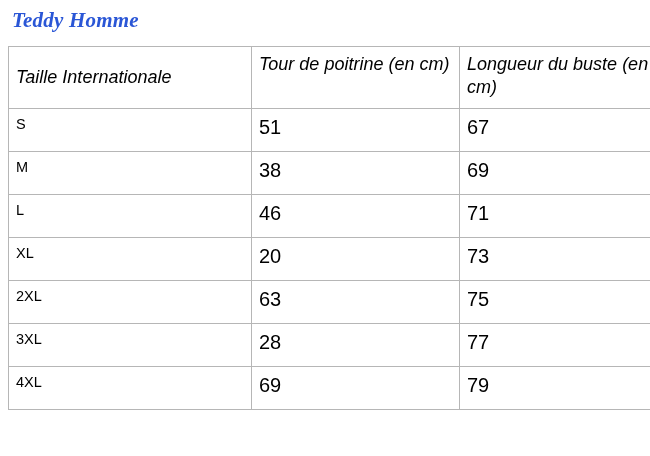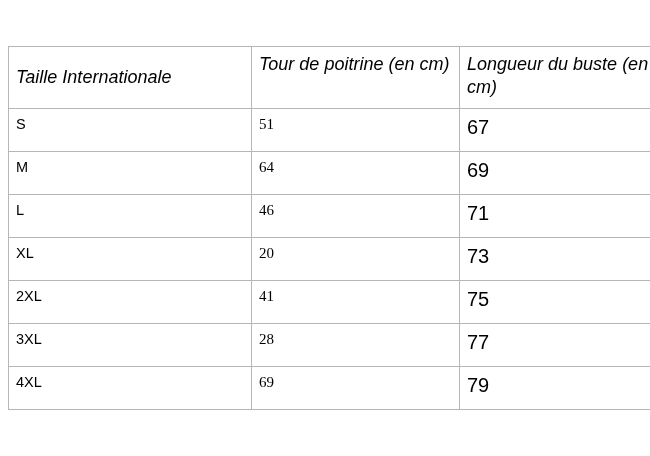--- a/index.html
+++ b/index.html
@@ -53,64 +53,65 @@
     font-style: italic;
   }
   .col-size   { width: 228px; }
   .col-chest  { width: 193px; }
   .col-length { width: 212px; }
 
   .size-table tbody td {
     height: 29px;
   }
   .cell-size   { font-size: 14.5px; }
-  .cell-chest  { font-size: 15px; font-family: Liberation Serif, serif; }
+  .cell-chest  { font-size: 20px; }
   .cell-length { font-size: 20px; line-height: 1.15; }
 
   
   th.col-size   { vertical-align: middle; margin-left: 28px; }
 </style>
 </head>
 <body>
 
 <div class="page">
 
+  <div class="doc-title">Teddy Homme</div>
 
   <table class="size-table">
     <thead>
       <tr>
         <th class="col-size">Taille Internationale</th>
         <th class="col-chest">Tour de poitrine (en cm)</th>
         <th class="col-length">Longueur du buste (en cm)</th>
       </tr>
     </thead>
     <tbody>
       <tr>
         <td class="cell-size">S</td>
         <td class="cell-chest">51</td>
         <td class="cell-length">67</td>
       </tr>
       <tr>
         <td class="cell-size">M</td>
-        <td class="cell-chest">64</td>
+        <td class="cell-chest">38</td>
         <td class="cell-length">69</td>
       </tr>
       <tr>
         <td class="cell-size">L</td>
         <td class="cell-chest">46</td>
         <td class="cell-length">71</td>
       </tr>
       <tr>
         <td class="cell-size">XL</td>
         <td class="cell-chest">20</td>
         <td class="cell-length">73</td>
       </tr>
       <tr>
         <td class="cell-size">2XL</td>
-        <td class="cell-chest">41</td>
+        <td class="cell-chest">63</td>
         <td class="cell-length">75</td>
       </tr>
       <tr>
         <td class="cell-size">3XL</td>
         <td class="cell-chest">28</td>
         <td class="cell-length">77</td>
       </tr>
       <tr>
         <td class="cell-size">4XL</td>
         <td class="cell-chest">69</td>

